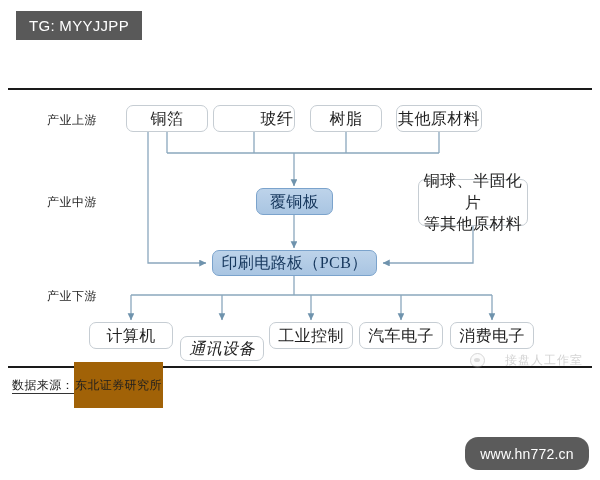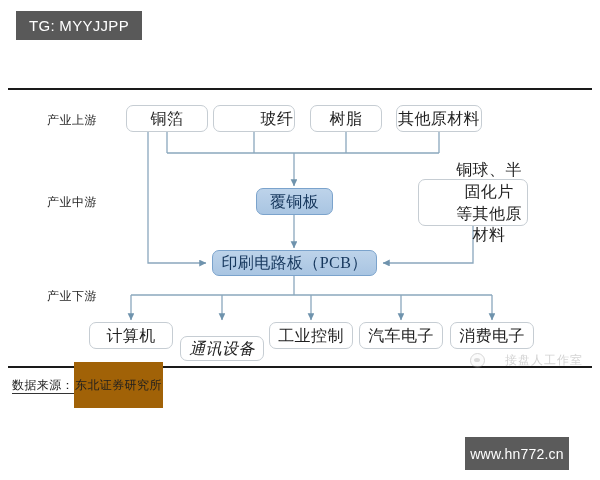--- a/index.html
+++ b/index.html
@@ -94,21 +94,21 @@
   .node.tall { line-height: 1.35; }
 
   
   #node-copper-foil { left: 126px;  top: 105px; width: 82px;  height: 27px; }
   #node-glass-fiber { left: 213px;  top: 105px; width: 82px;  height: 27px; padding-left: 46px; }
   #node-resin       { left: 310px;  top: 105px; width: 72px;  height: 27px; }
   #node-other-raw   { left: 396px;  top: 105px; width: 86px;  height: 27px; }
 
   
   #node-ccl         { left: 256px;  top: 188px; width: 77px;  height: 27px; }
-  #node-other-mat   { left: 418px;  top: 179px; width: 110px; height: 47px; padding-left: 32px; }
+  #node-other-mat   { left: 418px;  top: 179px; width: 110px; height: 47px; }
 
   
   #node-pcb         { left: 212px;  top: 250px; width: 165px; height: 26px; }
 
   
   #node-computer    { left: 89px;   top: 322px; width: 84px;  height: 27px; }
   #node-comms       { left: 180px;  top: 336px; width: 84px;  height: 25px; font-style: italic; }
   #node-industrial  { left: 269px;  top: 322px; width: 84px;  height: 27px; }
   #node-automotive  { left: 359px;  top: 322px; width: 84px;  height: 27px; }
   #node-consumer    { left: 450px;  top: 322px; width: 84px;  height: 27px; }
@@ -160,30 +160,31 @@
     letter-spacing: 1px;
     white-space: nowrap;
     font-family: "Liberation Serif", "DejaVu Serif", serif;
   }
 
   
   #url-chip {
     position: absolute;
     left: 465px;
     top: 437px;
-    width: 104px;
+    width: 124px;
     height: 33px;
     background: #5b5b5b;
     color: #ffffff;
     font-family: "Liberation Sans", "DejaVu Sans", sans-serif;
     font-size: 14px;
     display: flex;
     align-items: center;
     justify-content: center;
     letter-spacing: 0.2px;
+    border-radius: 13px;
   }
 </style>
 </head>
 <body>
 
 <div id="tg-banner">TG: MYYJJPP</div>
 
 <div id="rule-top" class="rule"></div>
 <div id="rule-bottom" class="rule"></div>
 

